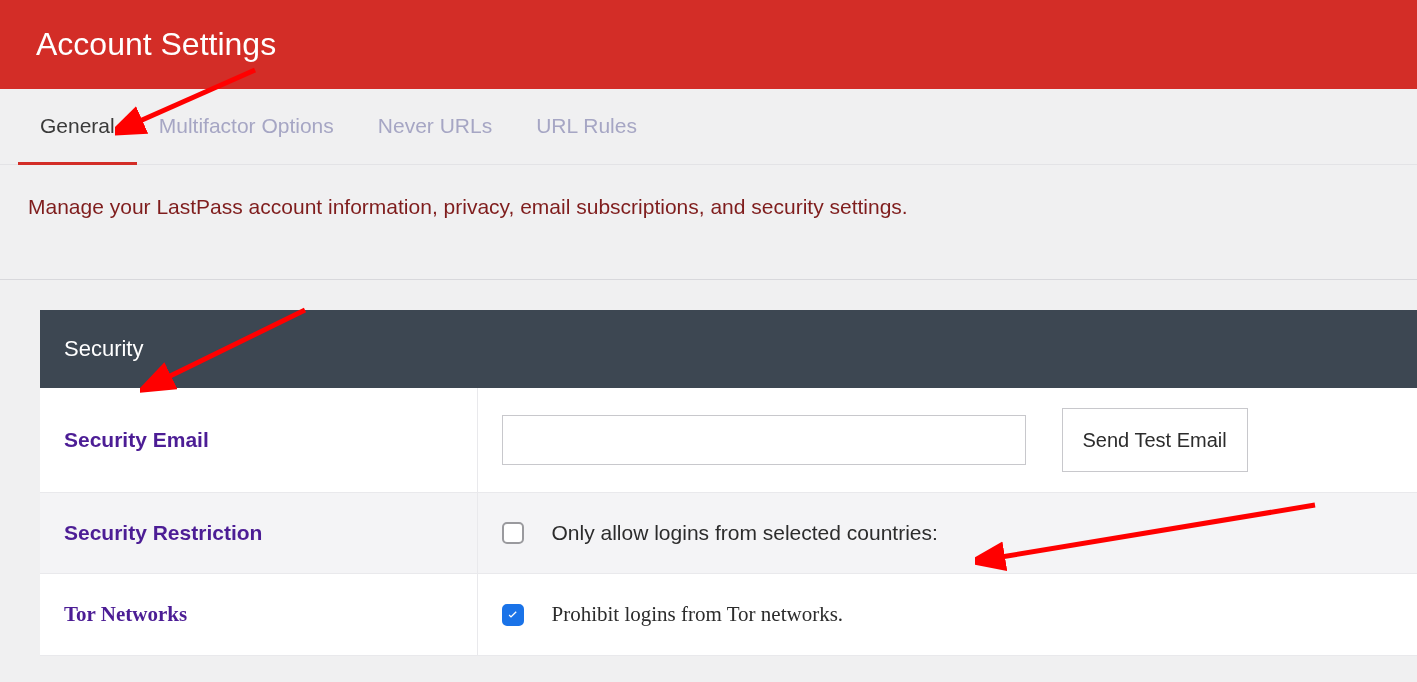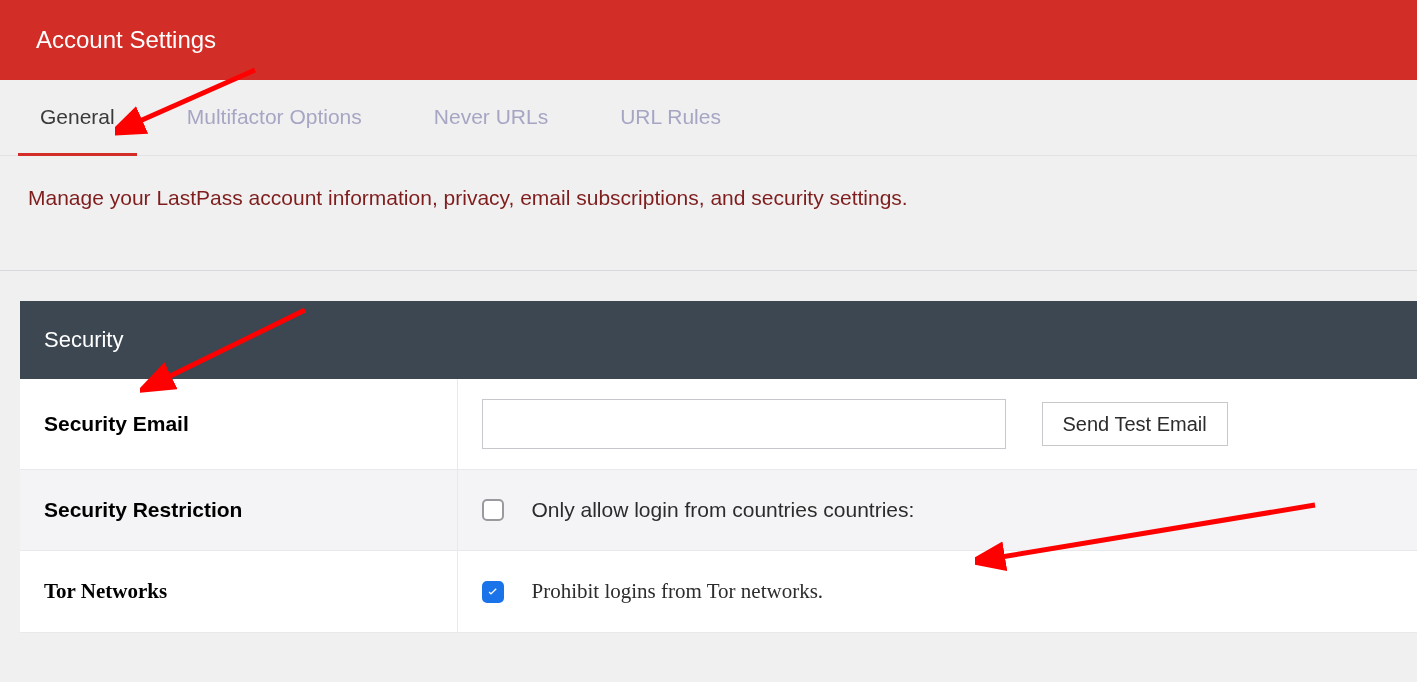--- a/index.html
+++ b/index.html
@@ -12,31 +12,30 @@
       background: #f0f0f1;
       width: 1417px;
       height: 682px;
       overflow: hidden;
       position: relative;
     }
     .header-bar {
       background: #d32d27;
       color: #fff;
       padding: 26px 36px;
-      font-size: 24px;
+      font-size: 32px;
       font-weight: 400;
     }
     .tabs-bar {
       background: #f0f0f1;
       border-bottom: 1px solid #e3e3e6;
       padding: 0 18px;
       display: flex;
       align-items: flex-end;
       height: 76px;
-      gap: 28px;
     }
     .tab {
       padding: 24px 22px 24px 22px;
       font-size: 21px;
       color: #a6a6c4;
       cursor: pointer;
       border-bottom: 3px solid transparent;
       margin-bottom: -1px;
     }
     .tab.active {
@@ -44,21 +43,21 @@
       border-bottom: 3px solid #d32d27;
     }
     .tab-description {
       background: #f0f0f1;
       padding: 30px 28px 60px 28px;
       font-size: 21px;
       color: #7f1d1d;
       border-bottom: 1px solid #d8d8dc;
     }
     .content-area {
-      padding: 30px 0 0 20px;
+      padding: 30px 0 0 40px;
     }
     .section-header {
       background: #3d4752;
       color: #fff;
       padding: 26px 24px;
       font-size: 22px;
       font-weight: 400;
     }
     .settings-table {
       width: 100%;
@@ -76,21 +75,21 @@
     }
     .settings-table tr:nth-child(3) {
       background: #fff;
       font-family: Liberation Serif, serif;
     }
     .settings-table td.label-cell {
       width: 437px;
       padding: 28px 24px;
       font-size: 21px;
       font-weight: 700;
-      color: #000000;
+      color: #4c1d95;
       vertical-align: middle;
       border-right: 1px solid #e9e9ec;
     }
     .settings-table td.value-cell {
       padding: 20px 24px;
       font-size: 21px;
       color: #2c2c2c;
       vertical-align: middle;
     }
     .value-row {
@@ -100,21 +99,21 @@
     }
     .text-input {
       width: 524px;
       height: 50px;
       border: 1px solid #c8c8cc;
       background: #fff;
       padding: 4px 8px;
       font-size: 18px;
     }
     .btn {
-      height: 44px;
+      height: 64px;
       padding: 0 20px;
       border: 1px solid #c8c8cc;
       background: #fff;
       font-size: 20px;
       color: #2c2c2c;
       cursor: pointer;
       margin-left: 20px;
     }
     .checkbox {
       width: 22px;
@@ -182,21 +181,21 @@
         </div>
       </td>
     </tr>
     <tr>
       <td class="label-cell">Security Restriction</td>
       <td class="value-cell">
         <div class="value-row">
           <span class="checkbox">
             
           </span>
-          <span class="checkbox-label">Only allow login from countries countries:</span>
+          <span class="checkbox-label">Only allow logins from selected countries:</span>
         </div>
       </td>
     </tr>
     <tr>
       <td class="label-cell">Tor Networks</td>
       <td class="value-cell">
         <div class="value-row">
           <span class="checkbox checked">
             <svg viewBox="0 0 24 24">
                   <path fill="#fff" d="M9 16.2l-3.5-3.5 1.4-1.4L9 13.4l7.1-7.1 1.4 1.4z"></path>

